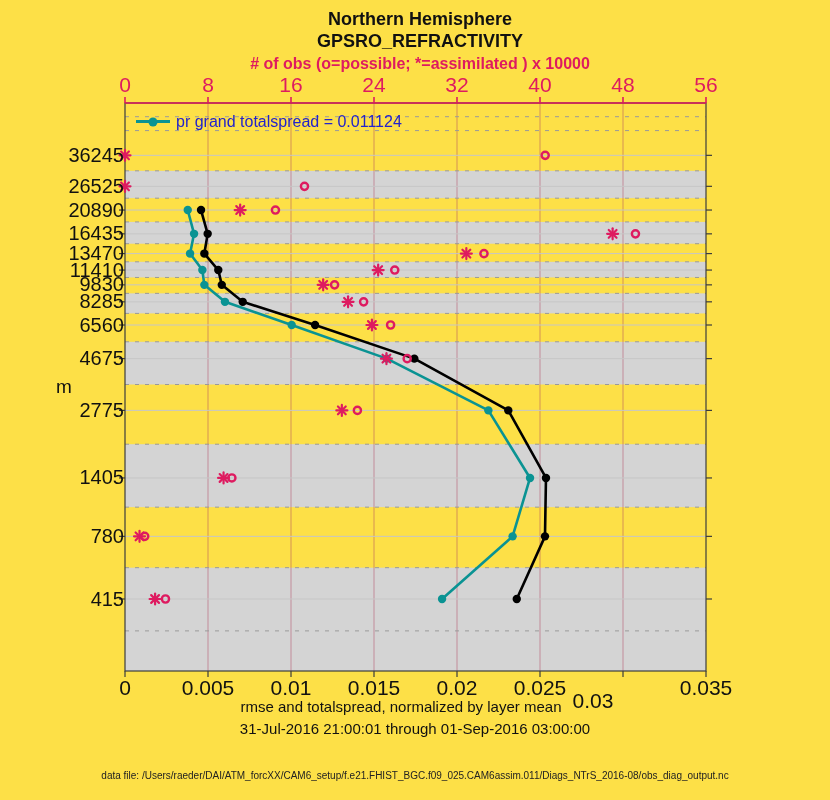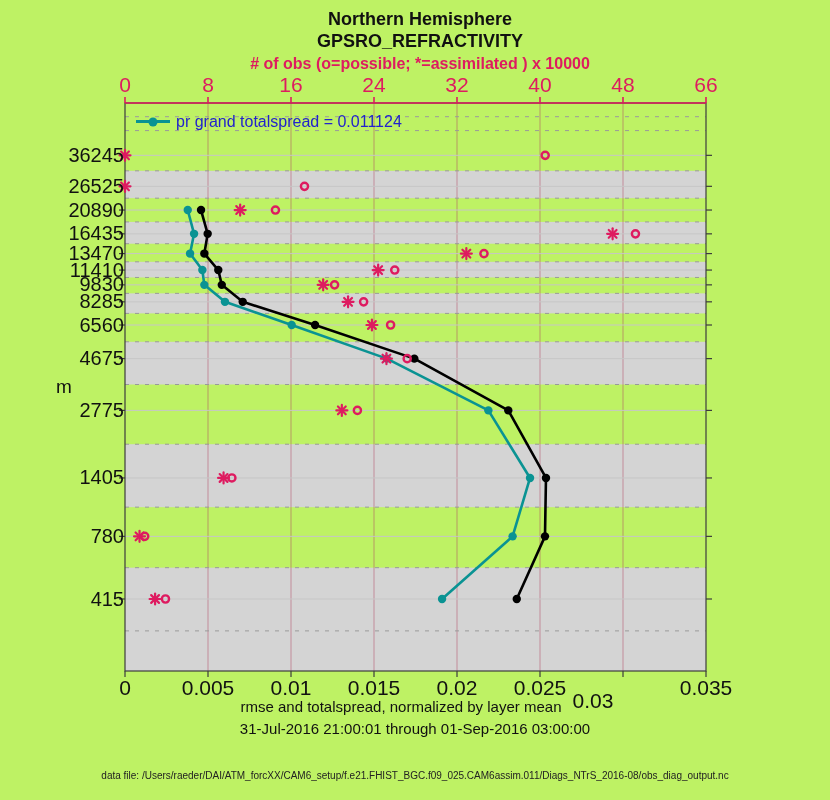--- a/index.html
+++ b/index.html
@@ -1,16 +1,16 @@
 <!DOCTYPE html>
 <html><head>
 <meta charset="utf-8">
 <style>
   html,body{margin:0;padding:0;background:#ffffff;}
-  #stage{position:relative;width:830px;height:800px;background:#bef264;overflow:hidden;
+  #stage{position:relative;width:830px;height:800px;background:#fde047;overflow:hidden;
          font-family:"Liberation Sans","DejaVu Sans",sans-serif;}
   #plot-svg{position:absolute;left:0;top:0;z-index:1;}
   .txt{position:absolute;z-index:2;}
   .title1{left:0;top:9px;width:840px;text-align:center;font-size:18px;font-weight:bold;color:#111;}
   .title2{left:0;top:31px;width:840px;text-align:center;font-size:18px;font-weight:bold;color:#111;}
   .obslab{left:0;top:55px;width:840px;text-align:center;font-size:16px;font-weight:bold;color:#de1b60;}
   .tick-lab{position:absolute;width:84px;text-align:center;font-size:21px;color:#111;line-height:21px;}
   .tick-lab.top{color:#de1b60;}
   .ytick-lab{position:absolute;width:112px;text-align:right;font-size:20px;color:#111;line-height:21px;padding-left:12px;}
   .ylab{left:56px;top:376px;font-size:19px;color:#111;}
@@ -221,21 +221,21 @@
   <div class="txt obslab"># of obs (o=possible; *=assimilated ) x 10000</div>
 
   <div id="top-ticks">
       <div class="txt tick-lab top" style="left:83px;top:74px;">0</div>
       <div class="txt tick-lab top" style="left:166px;top:74px;">8</div>
       <div class="txt tick-lab top" style="left:249px;top:74px;">16</div>
       <div class="txt tick-lab top" style="left:332px;top:74px;">24</div>
       <div class="txt tick-lab top" style="left:415px;top:74px;">32</div>
       <div class="txt tick-lab top" style="left:498px;top:74px;">40</div>
       <div class="txt tick-lab top" style="left:581px;top:74px;">48</div>
-      <div class="txt tick-lab top" style="left:664px;top:74px;">66</div>
+      <div class="txt tick-lab top" style="left:664px;top:74px;">56</div>
     </div>
   <div id="bottom-ticks">
       <div class="txt tick-lab" style="left:83px;top:677px;">0</div>
       <div class="txt tick-lab" style="left:166px;top:677px;">0.005</div>
       <div class="txt tick-lab" style="left:249px;top:677px;">0.01</div>
       <div class="txt tick-lab" style="left:331.99999999999994px;top:677px;">0.015</div>
       <div class="txt tick-lab" style="left:415px;top:677px;">0.02</div>
       <div class="txt tick-lab" style="left:498px;top:677px;">0.025</div>
       <div class="txt tick-lab" style="left:551px;top:677px;margin-top:13px;">0.03</div>
       <div class="txt tick-lab" style="left:664px;top:677px;">0.035</div>

